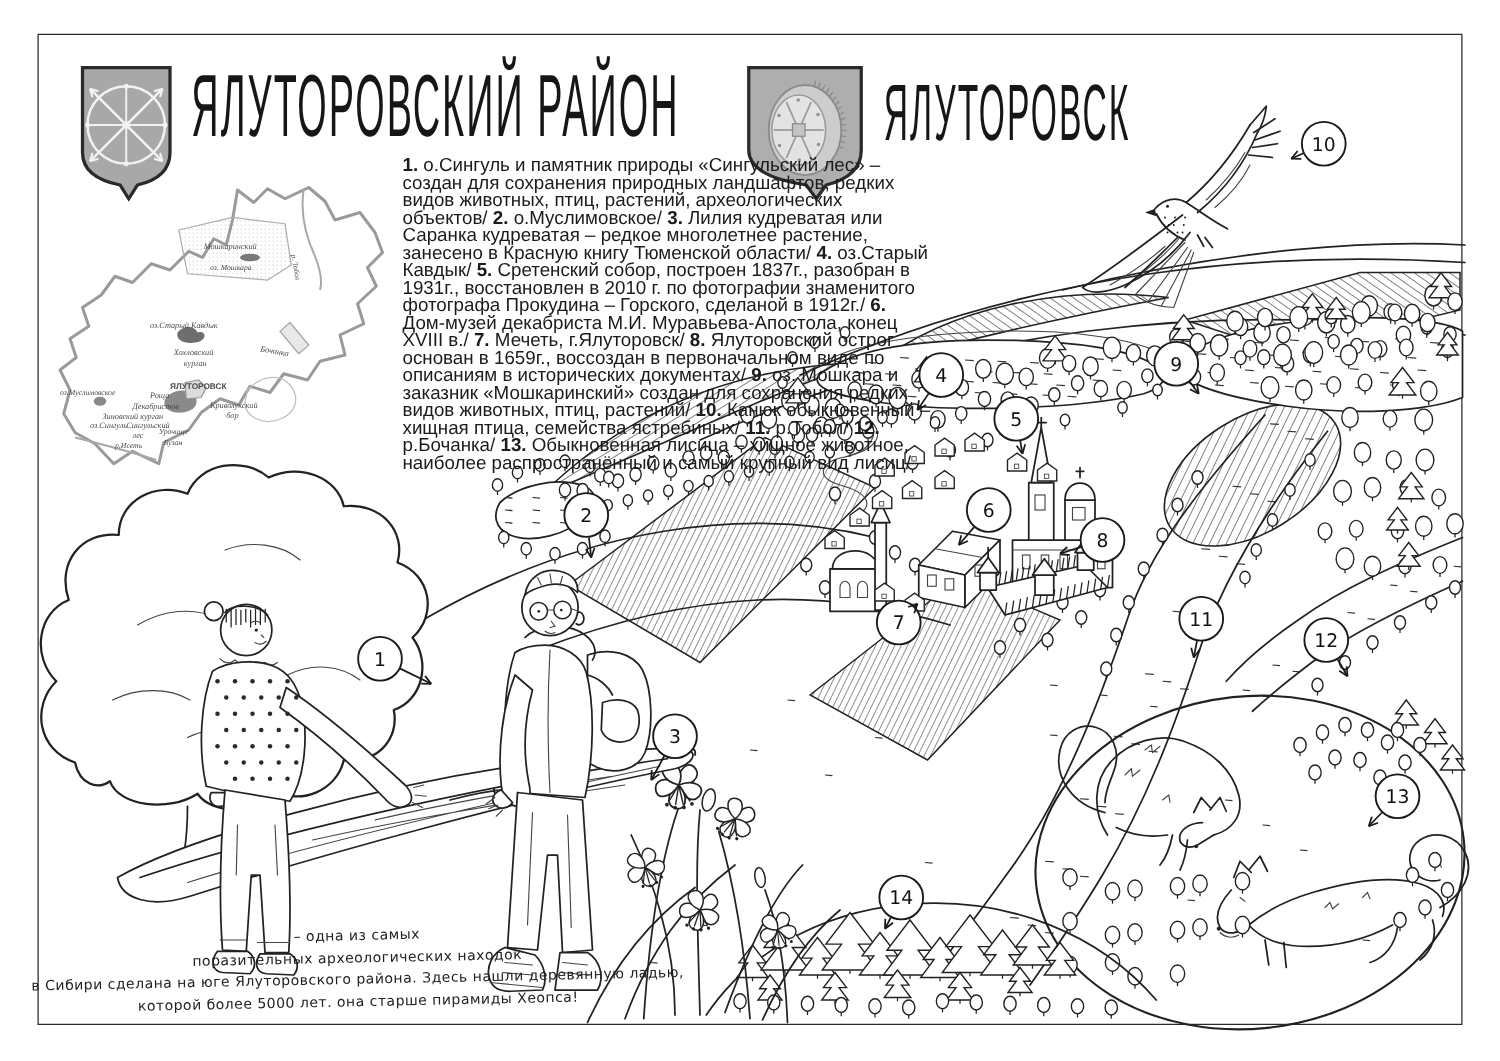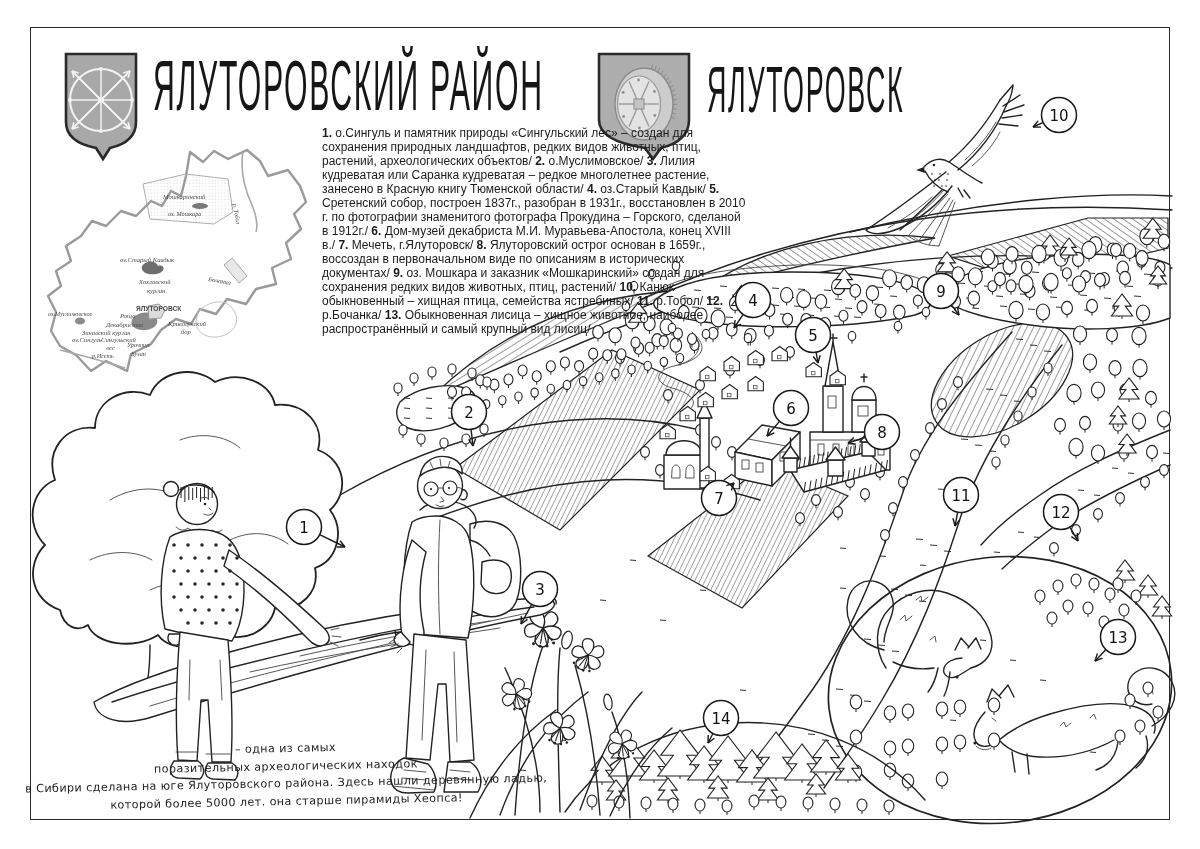--- a/index.html
+++ b/index.html
@@ -3,21 +3,21 @@
 <meta charset="utf-8">
 <style>
   html,body{margin:0;padding:0;background:#fff;}
   body{width:1200px;height:849px;position:relative;overflow:hidden;font-family:"Liberation Sans",sans-serif;color:#1b1b1b;}
   .abs{position:absolute;}
   #frame{left:30px;top:27px;width:1138px;height:791px;border:1.6px solid #2a2a2a;}
   #scene{left:0;top:0;width:1200px;height:849px;}
   .title{white-space:nowrap;transform-origin:left top;color:#161616;font-weight:400;z-index:3;}
   #district-title{left:153px;top:50px;font-size:72px;line-height:72px;letter-spacing:4px;transform:scale(0.42,0.98);}
   #city-title{left:707px;top:58px;font-size:64px;line-height:64px;letter-spacing:4px;transform:scale(0.42,1);}
-  #legend{left:322px;top:126px;width:424px;font-size:12px;line-height:14px;z-index:3;}
+  #legend{left:322px;top:126px;width:424px;font-size:15px;line-height:14px;z-index:3;}
   #legend b{font-weight:700;}
   #caption{left:12px;top:740px;width:548px;text-align:center;font-family:"DejaVu Sans",sans-serif;
            font-size:11.2px;line-height:17.5px;letter-spacing:0.4px;color:#222;transform:rotate(-1.2deg);z-index:3;}
   svg text{user-select:none;}
   .ln{fill:none;stroke:#222;stroke-width:1.4;stroke-linecap:round;stroke-linejoin:round;}
   .lt{fill:none;stroke:#444;stroke-width:0.9;stroke-linecap:round;}
   .fw{fill:#fff;stroke:#222;stroke-width:1.4;stroke-linejoin:round;stroke-linecap:round;}
 </style>
 </head>
 <body>

